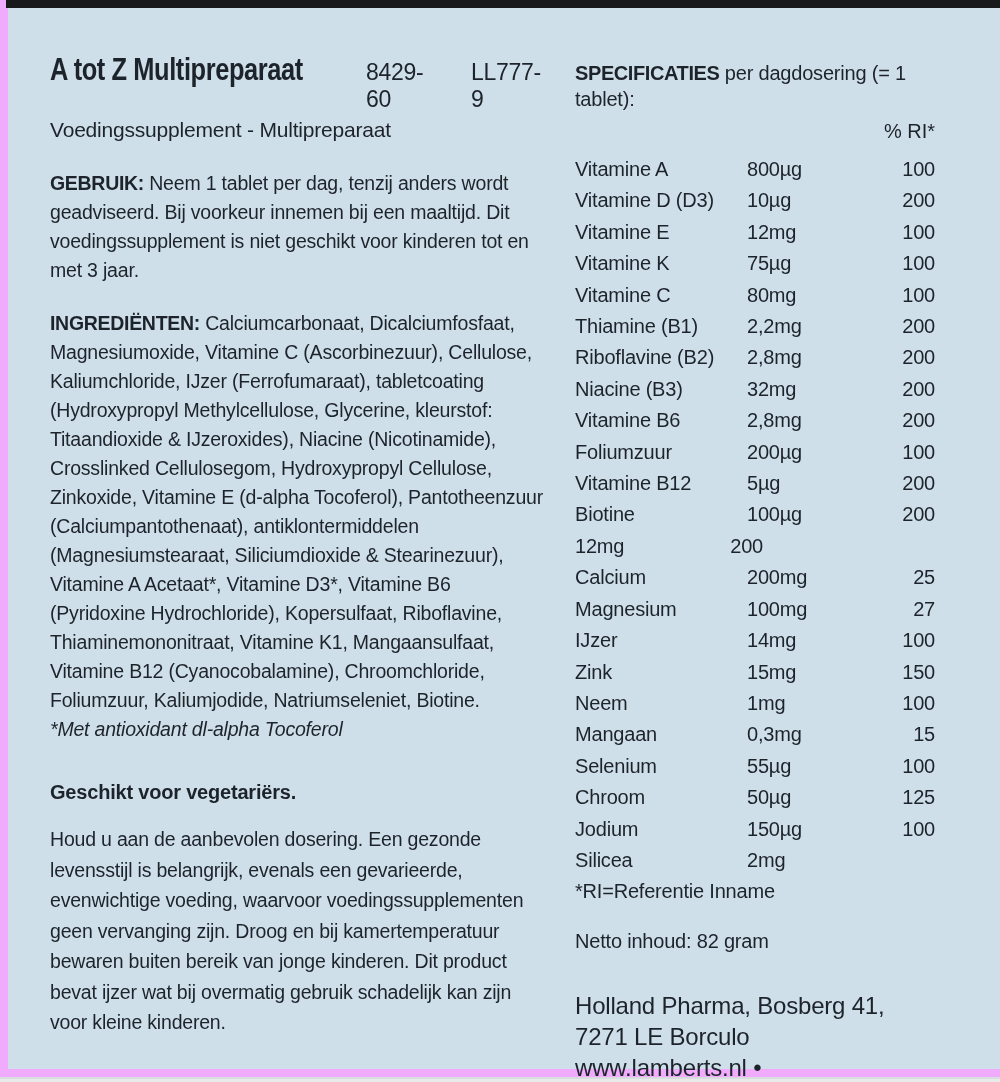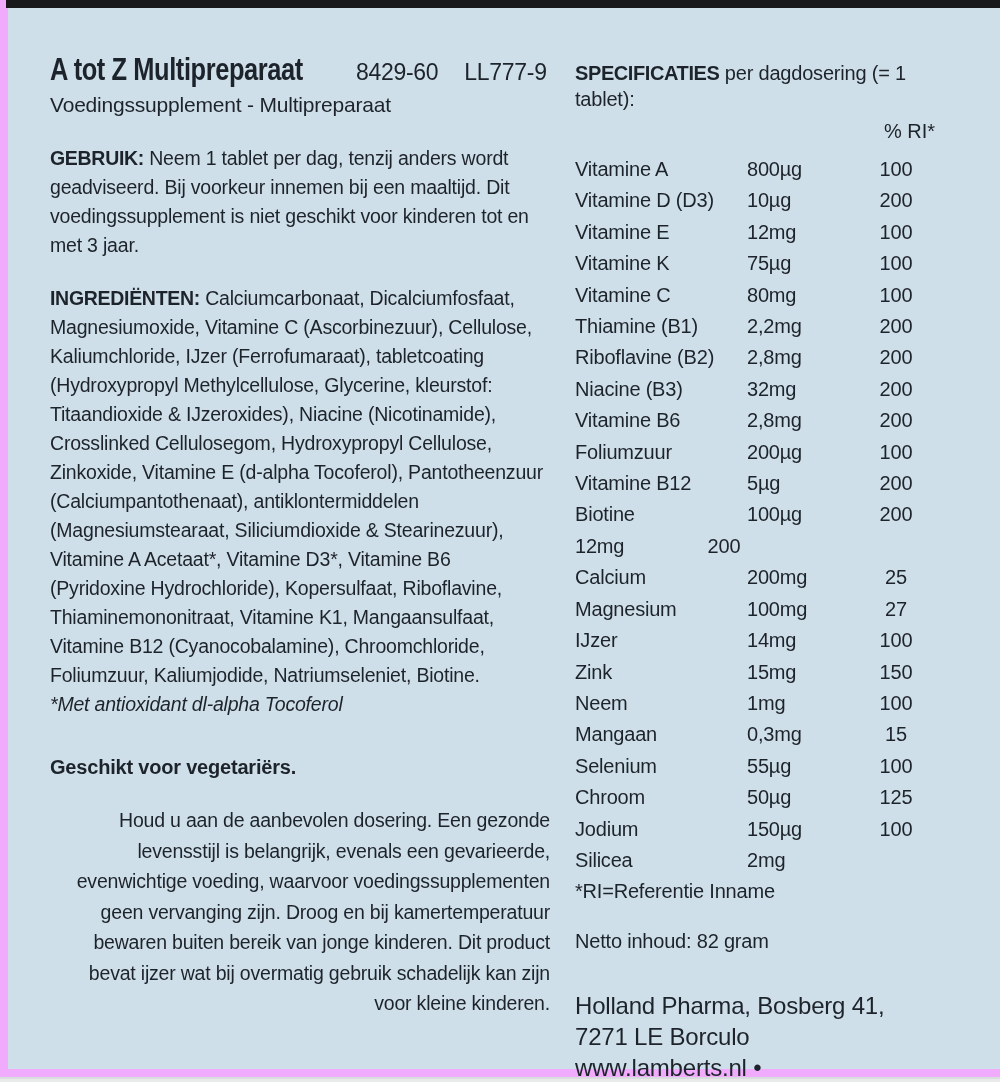--- a/index.html
+++ b/index.html
@@ -16,40 +16,40 @@
   .left-col  { position:absolute; left:50px; top:52px; width:500px; }
   .right-col { position:absolute; left:575px; top:60px; width:360px; }
 
   .title-row { display:flex; align-items:baseline; }
   .title-wrap { width:292px; }
   .product-title {
     display:inline-block; white-space:nowrap;
     font-size:31px; font-weight:bold; letter-spacing:-0.5px;
     transform:scaleX(0.82); transform-origin:0 100%;
   }
-  .product-code { font-size:23px; letter-spacing:-0.3px; margin-left:14px; }
+  .product-code { font-size:23px; letter-spacing:-0.3px; margin-left:24px; }
   .product-code + .product-code { margin-left:26px; }
   .subtitle { font-size:21px; letter-spacing:-0.2px; margin-top:5px; }
 
   .para { font-size:19.5px; line-height:29px; letter-spacing:-0.2px; margin:0; }
   .para b { letter-spacing:-0.3px; }
   .gebruik { margin-top:27px; }
   .ingredienten { margin-top:24px; }
   .ingr-note { font-style:italic; }
   .veg-heading { font-weight:bold; font-size:20px; letter-spacing:-0.2px; margin:37px 0 0 0; }
-  .advies { margin-top:26px; line-height:30.5px;text-align:right; }
+  .advies { margin-top:20px; line-height:30.5px; }
 
   .specs-heading { font-size:20px; letter-spacing:-0.2px; line-height:26px; }
   .specs-heading b { letter-spacing:-0.4px; }
   .ri-header { text-align:right; font-size:20px; line-height:30px; margin-top:4px; }
   .specs-table { margin-top:8px; }
   .spec-row { display:flex; line-height:31.4px; font-size:20px; letter-spacing:-0.2px; }
   .spec-row .n { flex:1; }
   .spec-row .a { width:110px; text-align:left; }
-  .spec-row .r { width:78px; text-align:center; }
+  .spec-row .r { width:78px; text-align:right; }
   .footnote { font-size:20px; line-height:31px; letter-spacing:-0.2px; }
   .netto { font-size:20px; margin-top:23px; letter-spacing:-0.2px; }
   .address { font-size:24px; margin-top:37px; line-height:31px; letter-spacing:-0.2px; }
 </style>
 </head>
 <body>
 
 <div class="page">
   <div class="top-band"></div>
   <div class="label-bg"></div>

